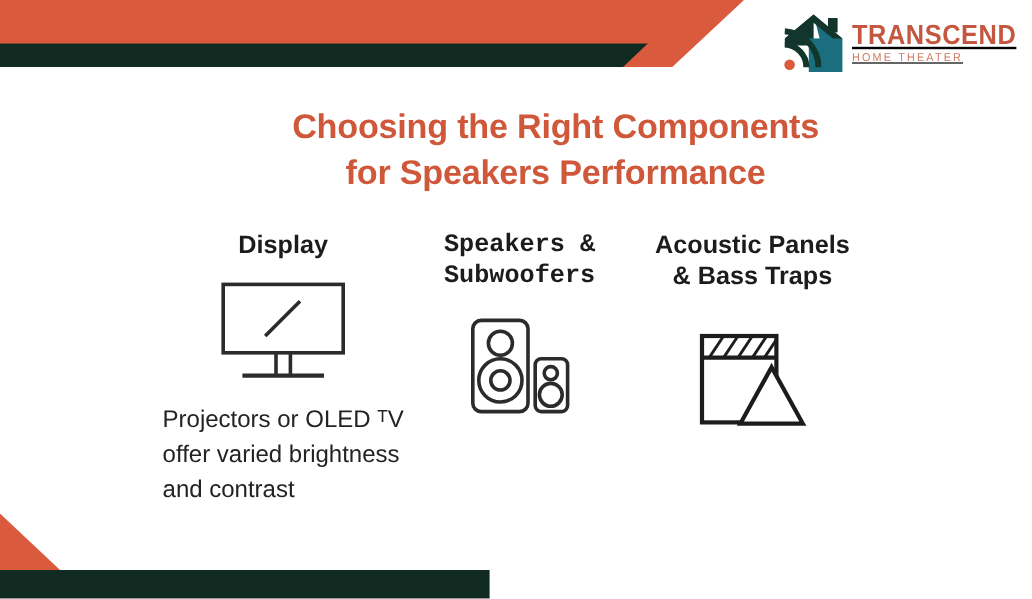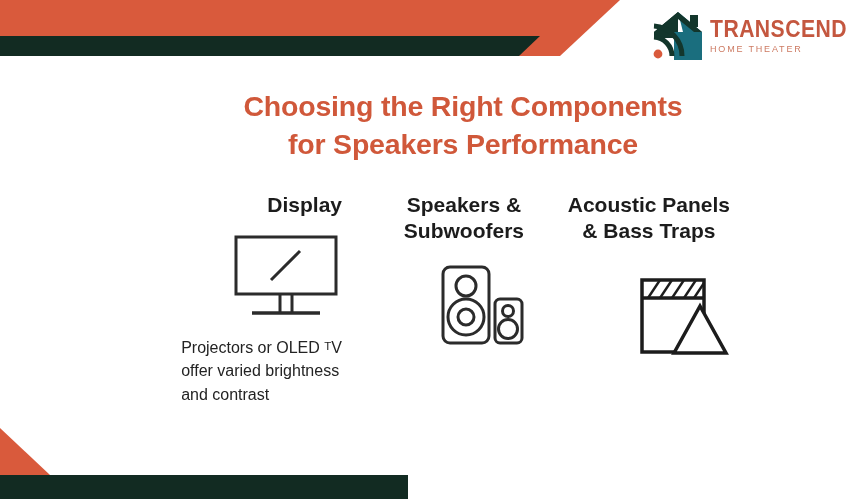--- a/index.html
+++ b/index.html
@@ -71,20 +71,21 @@
     align-items: center;
   }
   .logo-mark {
     width: 56px;
     height: 56px;
     flex: 0 0 auto;
   }
   .logo-text {
     margin-left: 4px;
     line-height: 1;
+    text-decoration: underline;
   }
   .logo-title {
     font-family: "Liberation Sans Narrow", "Liberation Sans", sans-serif;
     font-weight: bold;
     font-size: 23px;
     letter-spacing: 0.5px;
     color: #c4573f;
     transform: scaleX(0.92);
     transform-origin: left center;
     white-space: nowrap;
@@ -121,44 +122,44 @@
     position: absolute;
     left: 130px;
     top: 192px;
     width: 600px;
     display: flex;
     align-items: flex-start;
   }
   .col {
     display: flex;
     flex-direction: column;
-    align-items: flex-end;
+    align-items: center;
   }
   .col-1 { width: 212px; }
-  .col-2 { width: 182px; }
+  .col-2 { width: 182px; font-family: Liberation Mono, monospace; }
   .col-3 { width: 206px; gap: 12px; }
 
   .col-head {
     font-weight: bold;
     font-size: 21px;
     color: #1c1c1c;
     text-align: center;
     line-height: 1.25;
     white-space: pre-line;
   }
   .col-icon {
     margin-top: 14px;
     height: 92px;
     display: flex;
     align-items: center;
     justify-content: center;
   }
   .col-body {
     margin-top: 12px;
-    font-size: 16px;
+    font-size: 20px;
     color: #232323;
     text-align: center;
     line-height: 1.45;
     white-space: pre-line;
   }
   .col-1 .col-body { text-align: left; }
   .sup-tv { font-size: 0.72em; vertical-align: 0.30em; }
 </style>
 </head>
 <body>

